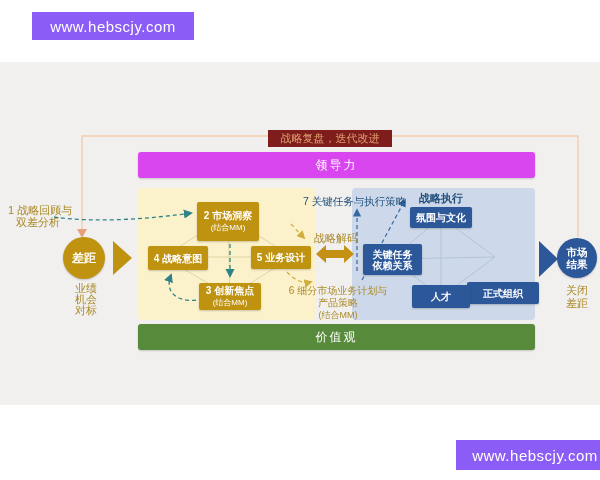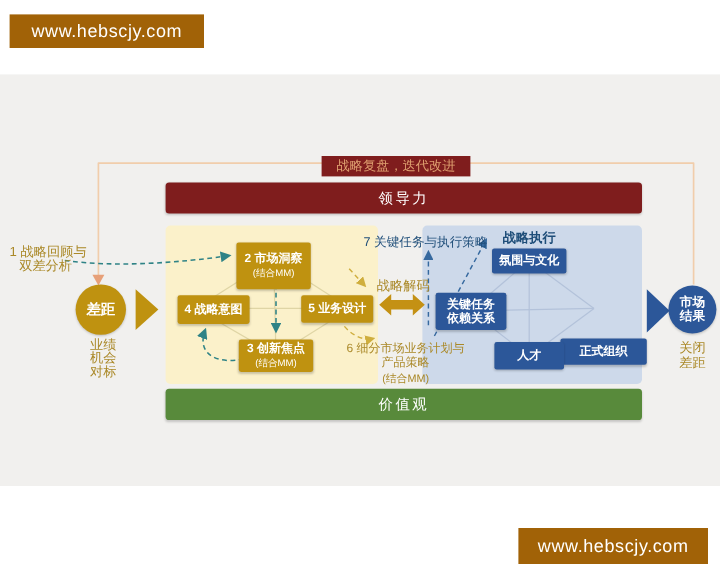--- a/index.html
+++ b/index.html
@@ -1,26 +1,26 @@
 <!DOCTYPE html>
 <html><head>
 <meta charset="utf-8">
 <style>
   html,body{margin:0;padding:0;background:#ffffff;}
   #canvas{position:relative;width:600px;height:480px;background:#ffffff;overflow:hidden;
           font-family:"Liberation Sans","DejaVu Sans",sans-serif;}
   .abs{position:absolute;}
   .grayband{left:0;top:62px;width:600px;height:343px;background:#f1f0ee;}
-  .banner{background:#a16207;color:#ffffff;display:flex;align-items:center;justify-content:center;
-          font-size:15px;letter-spacing:0.5px;}
+  .banner{background:#8b5cf6;color:#ffffff;display:flex;align-items:center;justify-content:center;
+          font-size:15px;letter-spacing:0.5px;margin-left:24px;}
   .banner-top{left:8px;top:12px;width:162px;height:28px;}
   .banner-bottom{left:432px;top:440px;width:158px;height:30px;}
   .bar{display:flex;align-items:center;justify-content:center;color:#fff;font-size:12px;
        letter-spacing:2px;border-radius:3px;box-shadow:0 1px 2px rgba(0,0,0,.18);}
-  .bar-lead{left:138px;top:152px;width:397px;height:26px;background:#7f1d1d;}
+  .bar-lead{left:138px;top:152px;width:397px;height:26px;background:#d946ef;}
   .bar-values{left:138px;top:324px;width:397px;height:26px;background:#588a3b;}
   .panel{border-radius:4px;}
   .panel-yellow{left:138px;top:188px;width:177px;height:132px;background:#fbf1ca;}
   .panel-blue{left:352px;top:188px;width:183px;height:132px;background:#cdd9ea;}
   .gold-box{background:#bf9210;color:#fff;border-radius:2px;display:flex;flex-direction:column;
             align-items:center;justify-content:center;text-align:center;line-height:11px;
             box-shadow:0 1px 2px rgba(0,0,0,.2);}
   .blue-box{background:#2c5799;color:#fff;border-radius:2px;display:flex;flex-direction:column;
             align-items:center;justify-content:center;text-align:center;line-height:11px;
             box-shadow:0 1px 2px rgba(0,0,0,.2);}

